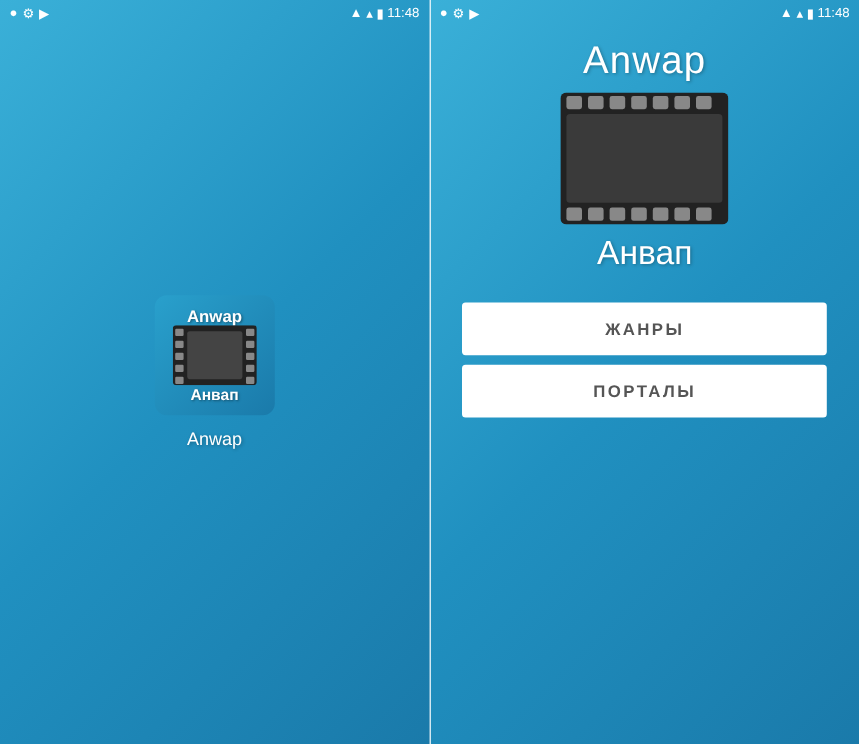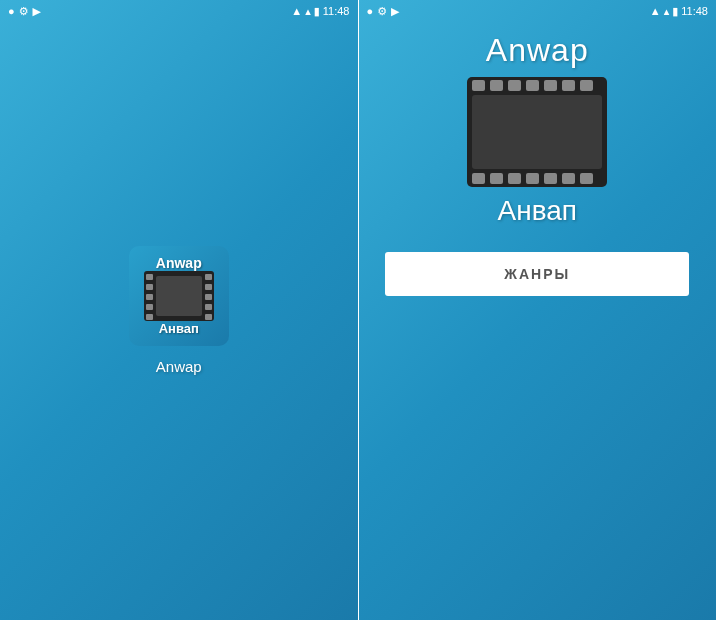--- a/index.html
+++ b/index.html
@@ -285,15 +285,16 @@
         <rect x="113" y="96" width="13" height="11" fill="#888" rx="2"></rect>
 
         <rect x="5" y="18" width="130" height="74" fill="#3a3a3a" rx="3"></rect>
       </svg>
     </div>
 
     <span class="app-subtitle">Анвап</span>
 
     <div class="menu-buttons">
       <button class="menu-btn">ЖАНРЫ</button>
+      <button class="menu-btn">ПОРТАЛЫ</button>
     </div>
   </div>
 </div>
 
 </body></html>

